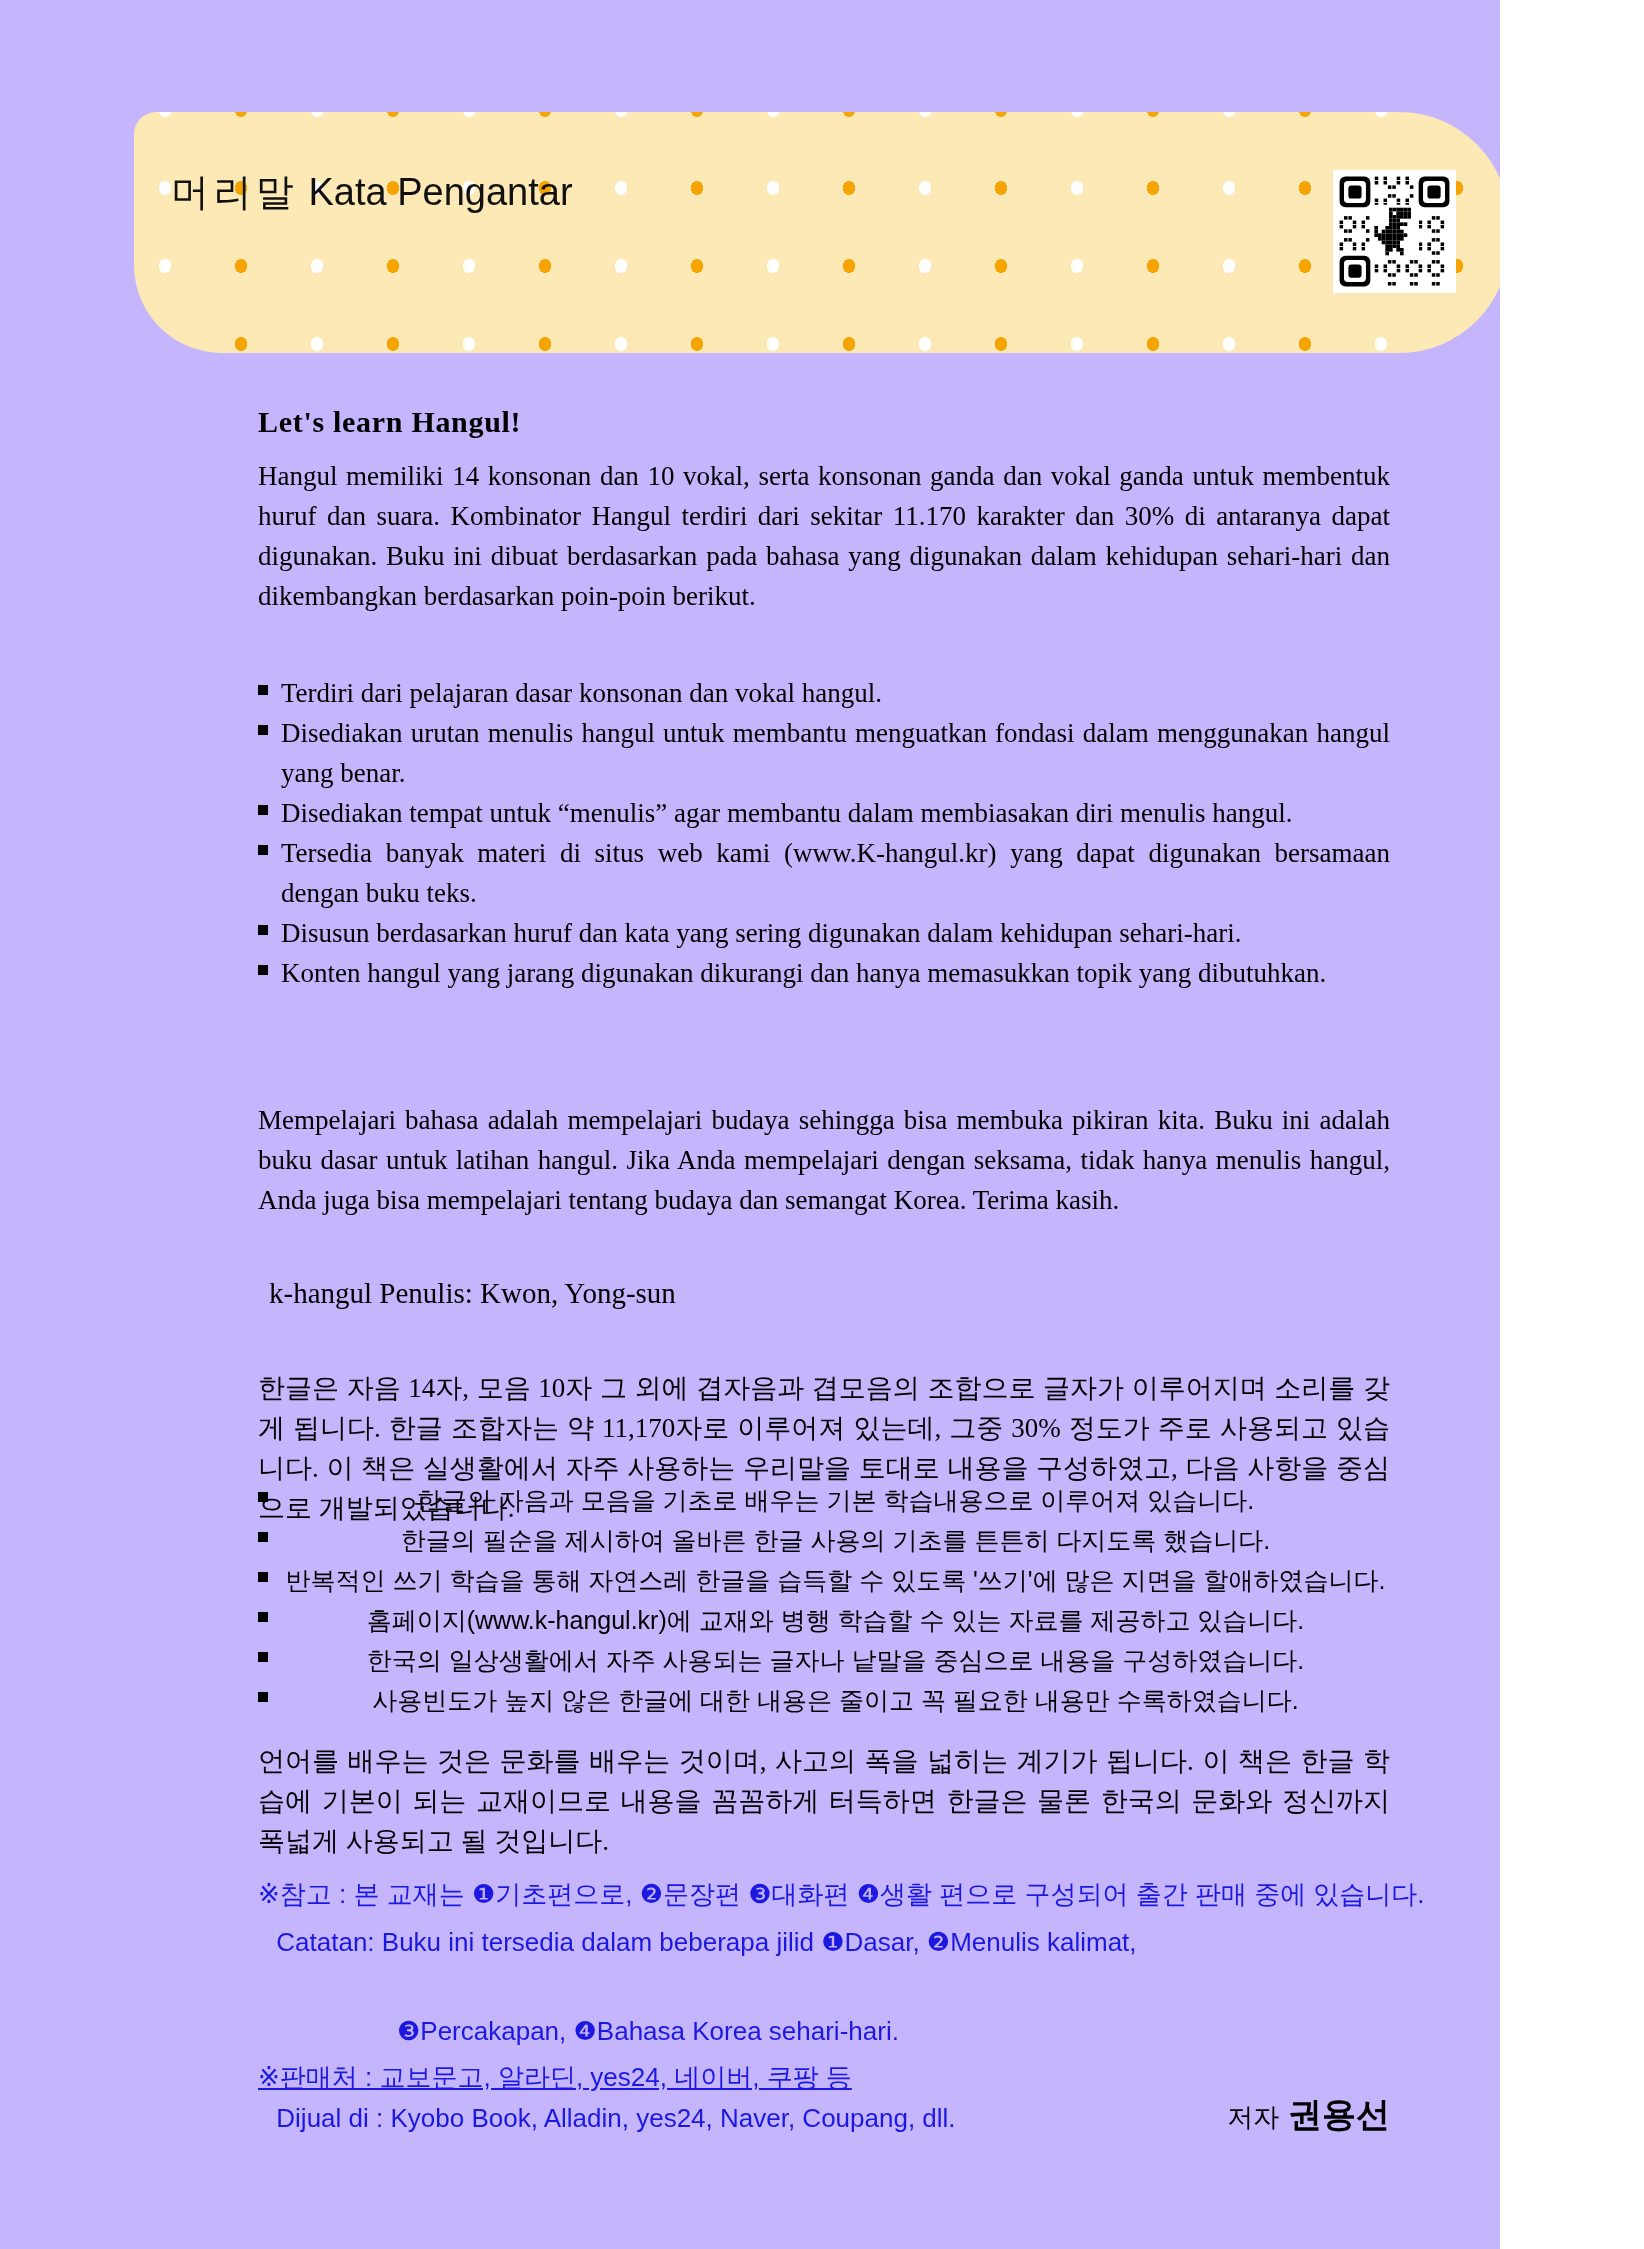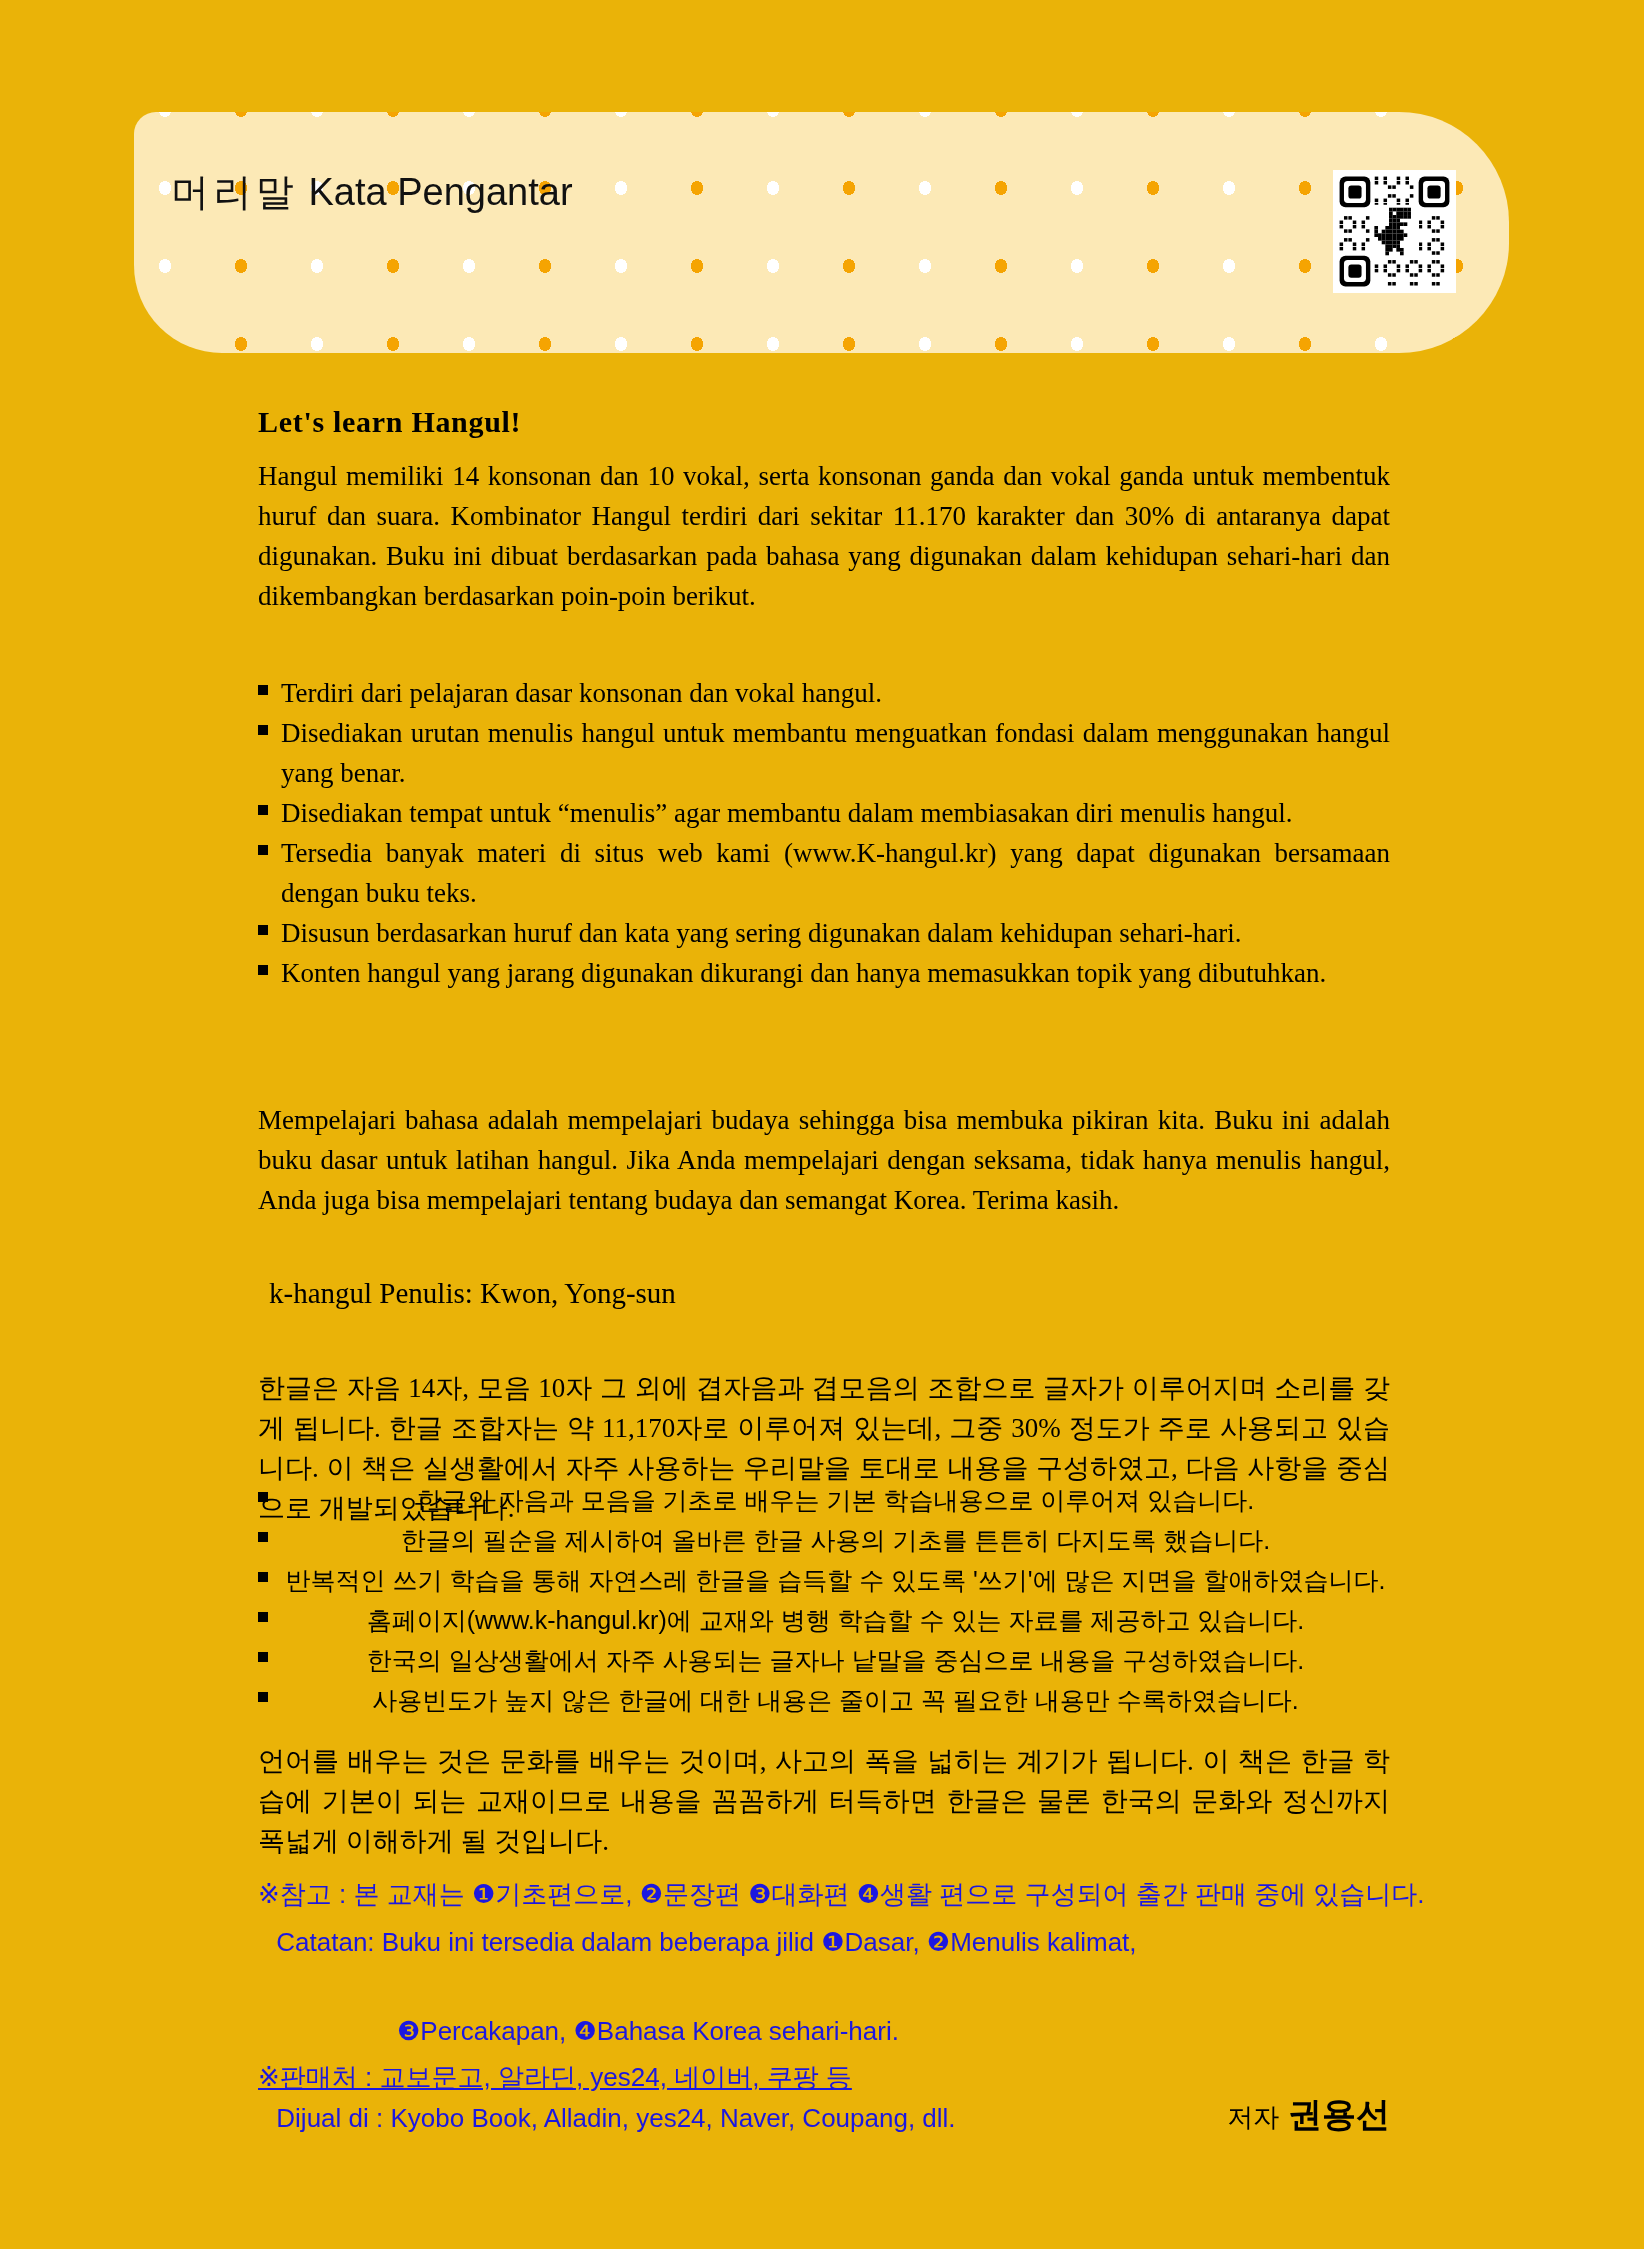--- a/index.html
+++ b/index.html
@@ -1,16 +1,16 @@
 <!DOCTYPE html>
 <html style="font-size:11.7px"><head>
 <meta charset="utf-8">
 <style>
   html,body{margin:0;padding:0;background:#ffffff;}
-  .page{position:relative;width:1644px;height:2250px;background:#eab308;overflow:hidden;
+  .page{position:relative;width:1500px;height:2250px;background:#c4b5fd;overflow:hidden;
         font-family:"Liberation Serif","DejaVu Serif",serif;color:#000;}
 
   
   .banner{position:absolute;left:134px;top:112px;width:1375px;height:241px;
     background-color:var(--banner-bg,#FCE9B6);
     background-image:
       radial-gradient(ellipse 6.2px 7px at center, var(--dot-orange,#F5A402) 99%, transparent 100%),
       radial-gradient(ellipse 6.2px 7px at center, var(--dot-white,#FFFFFF) 99%, transparent 100%);
     background-size:152px 78px,152px 78px;
     background-position:31px 37px,107px 37px;
@@ -264,21 +264,21 @@
 
   <div class="col kblist">
     <div class="li"><span class="sq"></span><span>한글의 자음과 모음을 기초로 배우는 기본 학습내용으로 이루어져 있습니다.</span></div>
     <div class="li"><span class="sq"></span><span>한글의 필순을 제시하여 올바른 한글 사용의 기초를 튼튼히 다지도록 했습니다.</span></div>
     <div class="li"><span class="sq"></span><span>반복적인 쓰기 학습을 통해 자연스레 한글을 습득할 수 있도록 '쓰기'에 많은 지면을 할애하였습니다.</span></div>
     <div class="li"><span class="sq"></span><span>홈페이지(www.k-hangul.kr)에 교재와 병행 학습할 수 있는 자료를 제공하고 있습니다.</span></div>
     <div class="li"><span class="sq"></span><span>한국의 일상생활에서 자주 사용되는 글자나 낱말을 중심으로 내용을 구성하였습니다.</span></div>
     <div class="li"><span class="sq"></span><span>사용빈도가 높지 않은 한글에 대한 내용은 줄이고 꼭 필요한 내용만 수록하였습니다.</span></div>
   </div>
 
-  <p class="col para kp2">언어를 배우는 것은 문화를 배우는 것이며, 사고의 폭을 넓히는 계기가 됩니다. 이 책은 한글 학습에 기본이 되는 교재이므로 내용을 꼼꼼하게 터득하면 한글은 물론 한국의 문화와 정신까지 폭넓게 이해하게 될 것입니다.</p>
+  <p class="col para kp2">언어를 배우는 것은 문화를 배우는 것이며, 사고의 폭을 넓히는 계기가 됩니다. 이 책은 한글 학습에 기본이 되는 교재이므로 내용을 꼼꼼하게 터득하면 한글은 물론 한국의 문화와 정신까지 폭넓게 사용되고 될 것입니다.</p>
 
   <div class="col notes">
     <p>※참고 : 본 교재는 ❶기초편으로, ❷문장편 ❸대화편 ❹생활 편으로 구성되어 출간 판매 중에 있습니다.</p>
     <p class="ind1 gap1">Catatan: Buku ini tersedia dalam beberapa jilid ❶Dasar, ❷Menulis kalimat,</p>
     <p class="ind3">❸Percakapan, ❹Bahasa Korea sehari-hari.</p>
     <p class="gap2">※판매처 : 교보문고, 알라딘, yes24, 네이버, 쿠팡 등</p>
     <p class="ind1">Dijual di : Kyobo Book, Alladin, yes24, Naver, Coupang, dll.</p>
   </div>
 
   <p class="col author"><span>저자</span><span class="aname">권용선</span></p>

